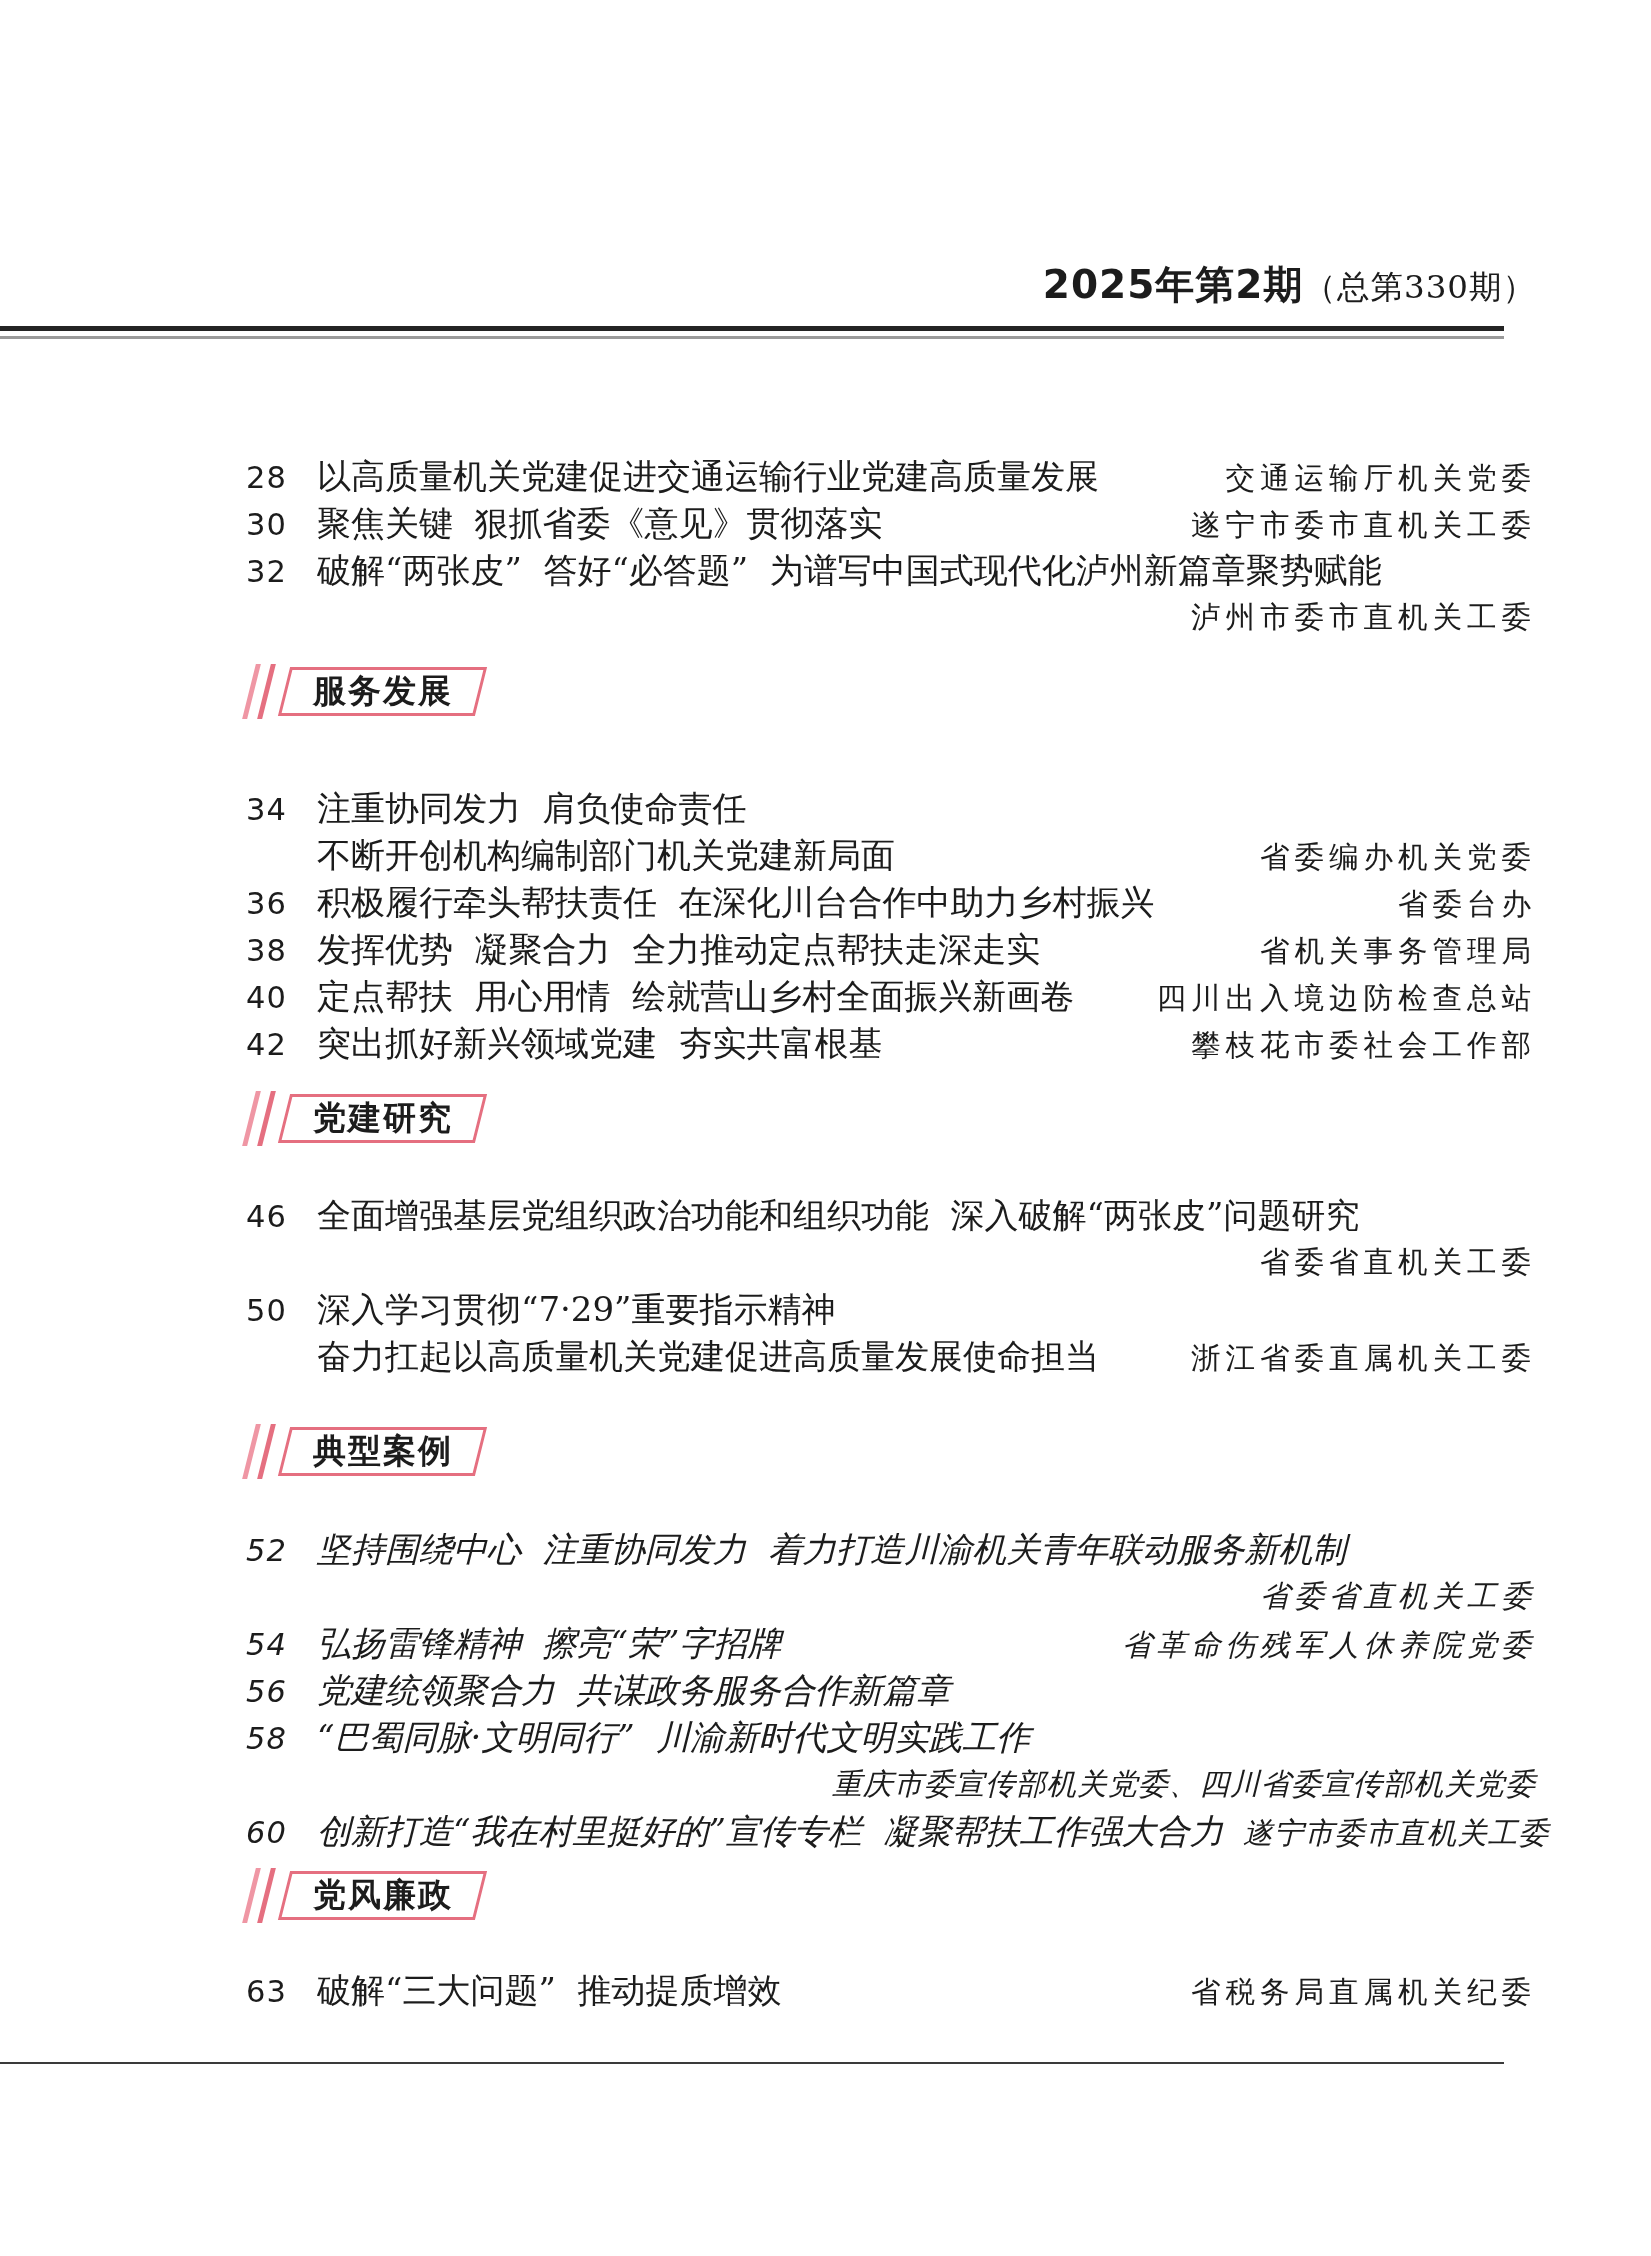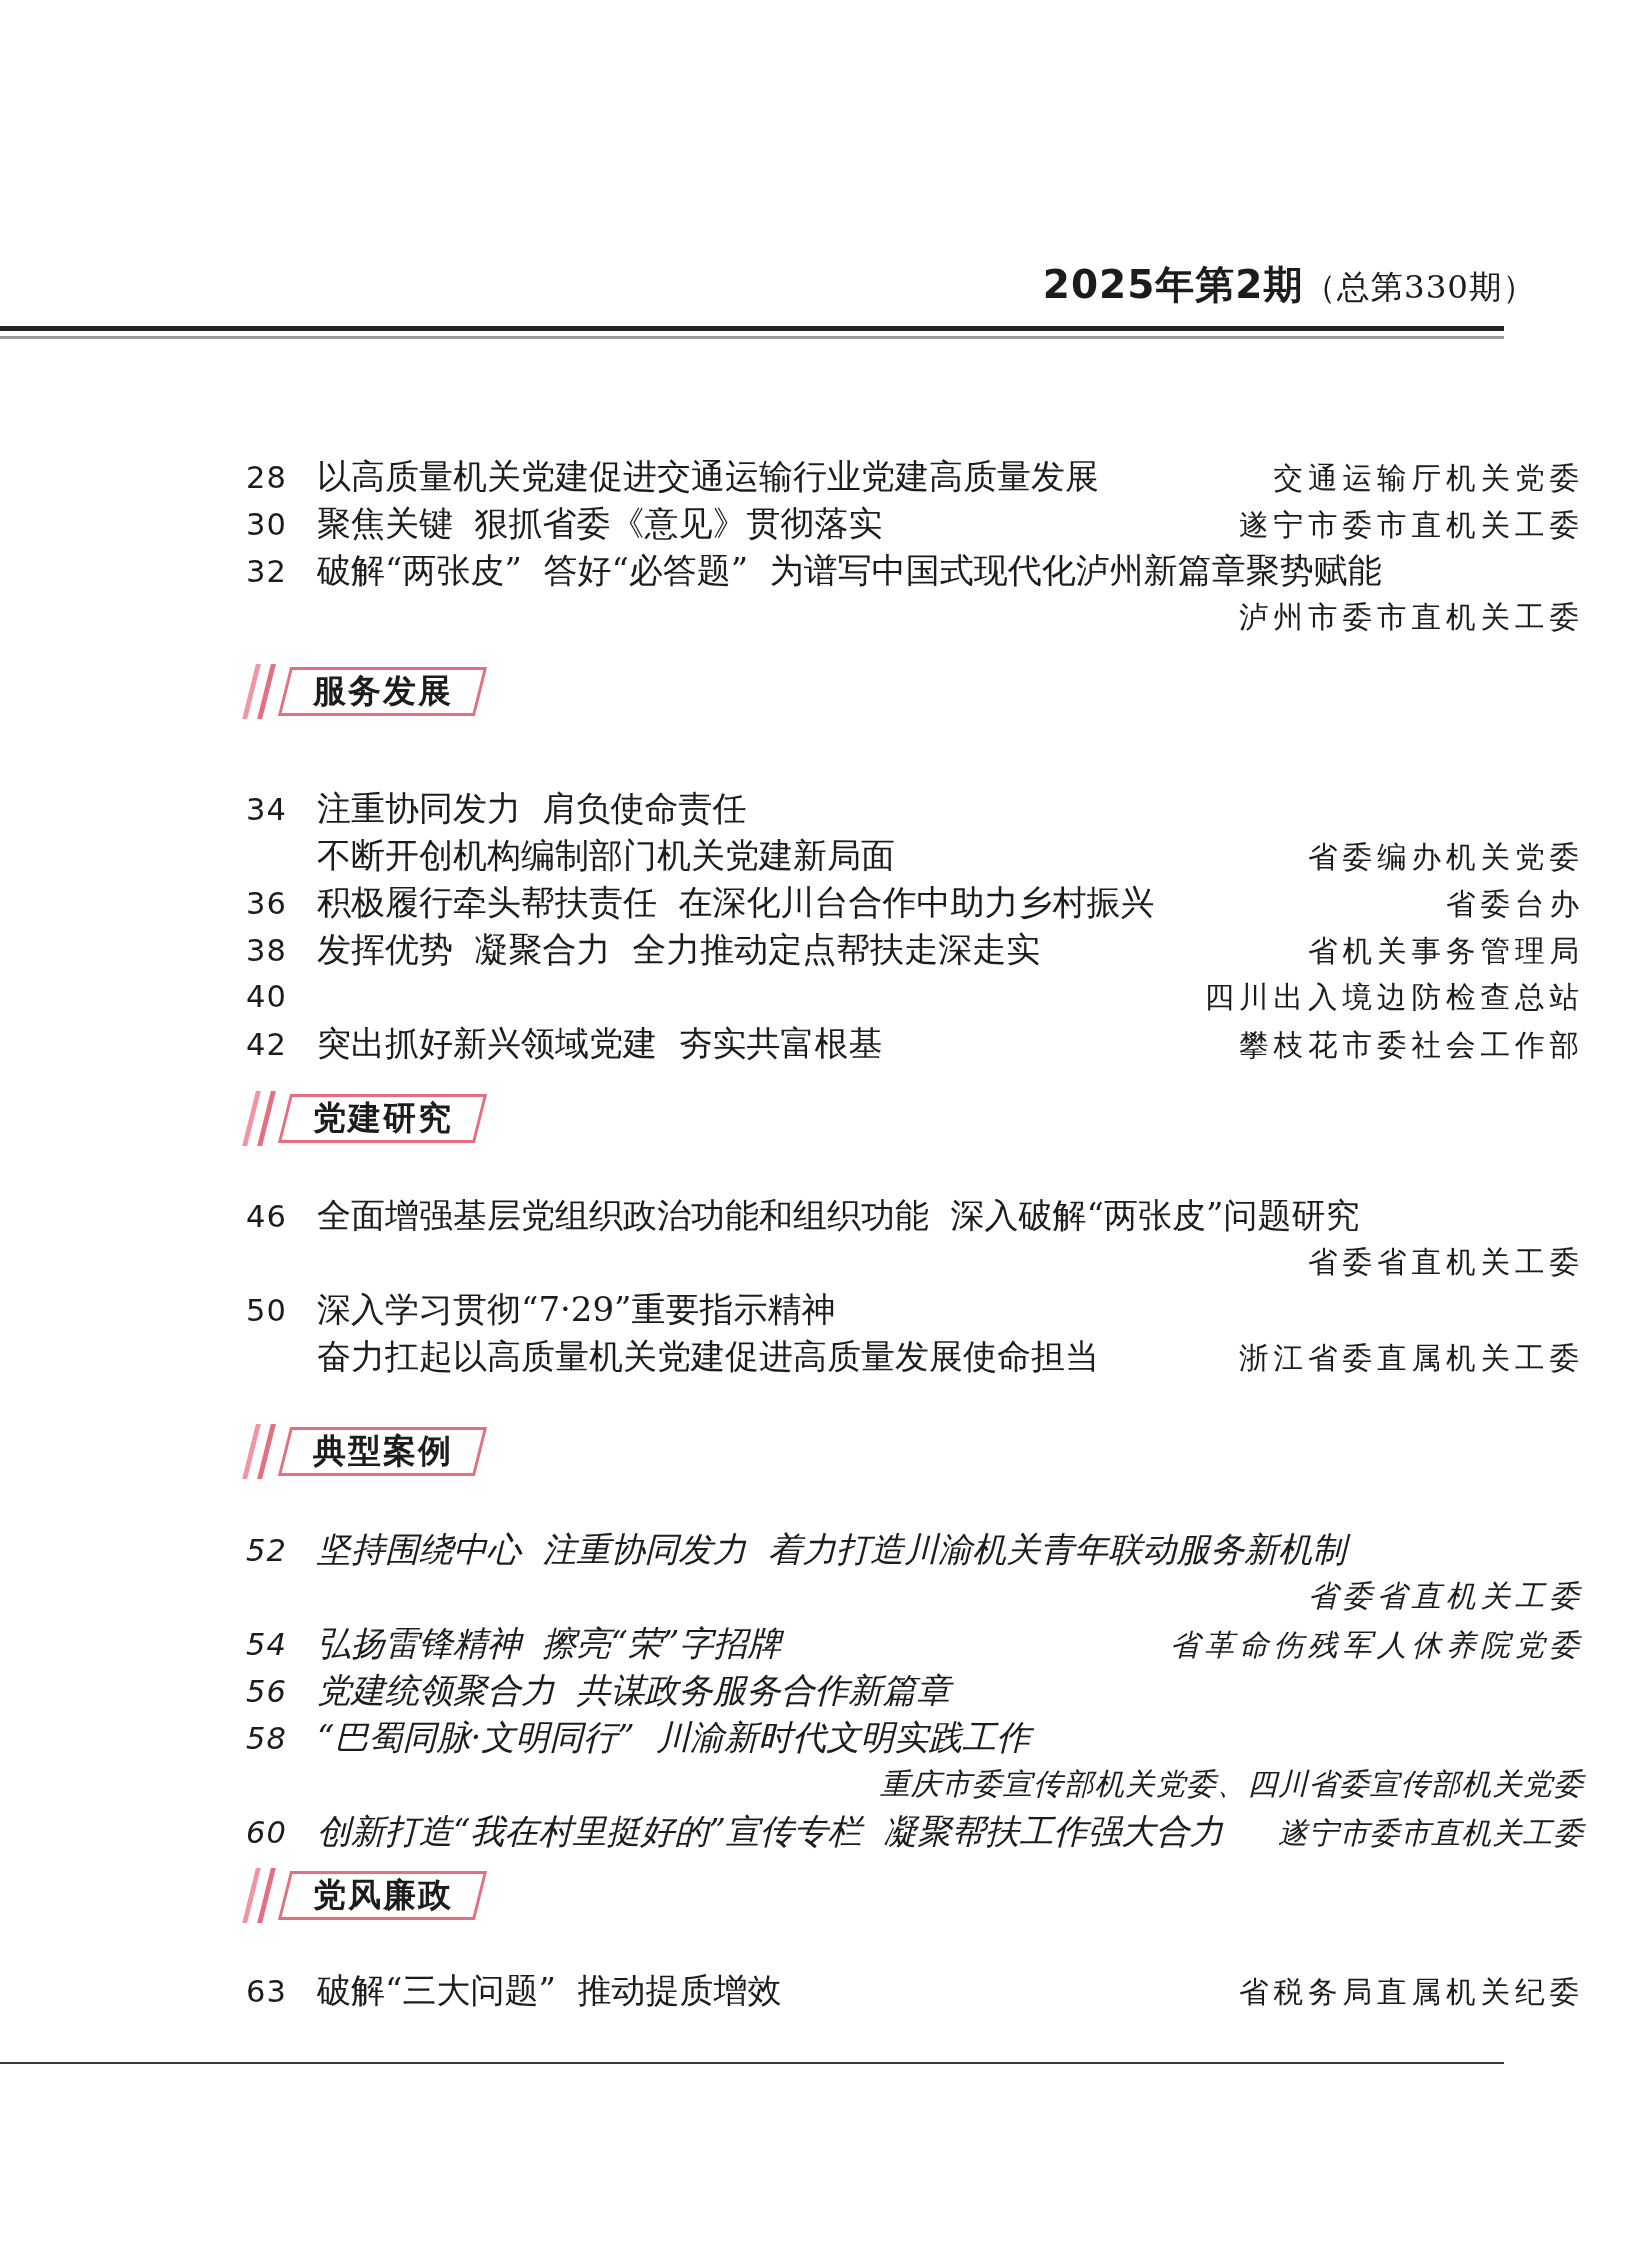--- a/index.html
+++ b/index.html
@@ -28,21 +28,21 @@
     font-family:"DejaVu Serif", serif;
     font-size:32.5px;
     letter-spacing:1px;
   }
   .rule{margin:0;border:0;}
   .rule-black{height:4.9px;background:#242424;width:1504px;margin-top:13.8px;}
   .rule-gray{height:3px;background:#9a9a9a;width:1504px;margin-top:4.9px;}
   .rule-bottom{height:2px;background:#3a3a3a;width:1504px;}
 
   
-  .toc{margin-left:246px;margin-right:68px;}
+  .toc{margin-left:246px;margin-right:116px;}
   .row{
     display:flex;
     align-items:baseline;
     line-height:47px;
     height:47px;
   }
   .num{
     width:71px;
     flex:0 0 71px;
     font-family:"DejaVu Sans", sans-serif;
@@ -163,20 +163,21 @@
     <span class="title">积极履行牵头帮扶责任  在深化川台合作中助力乡村振兴</span>
     <span class="attr">省委台办</span>
   </div>
   <div class="row">
     <span class="num">38</span>
     <span class="title">发挥优势  凝聚合力  全力推动定点帮扶走深走实</span>
     <span class="attr">省机关事务管理局</span>
   </div>
   <div class="row">
     <span class="num">40</span>
+    <span class="title">定点帮扶  用心用情  绘就营山乡村全面振兴新画卷</span>
     <span class="attr">四川出入境边防检查总站</span>
   </div>
   <div class="row">
     <span class="num">42</span>
     <span class="title">突出抓好新兴领域党建  夯实共富根基</span>
     <span class="attr">攀枝花市委社会工作部</span>
   </div>
 </div>
 
 <div class="section sec2">

